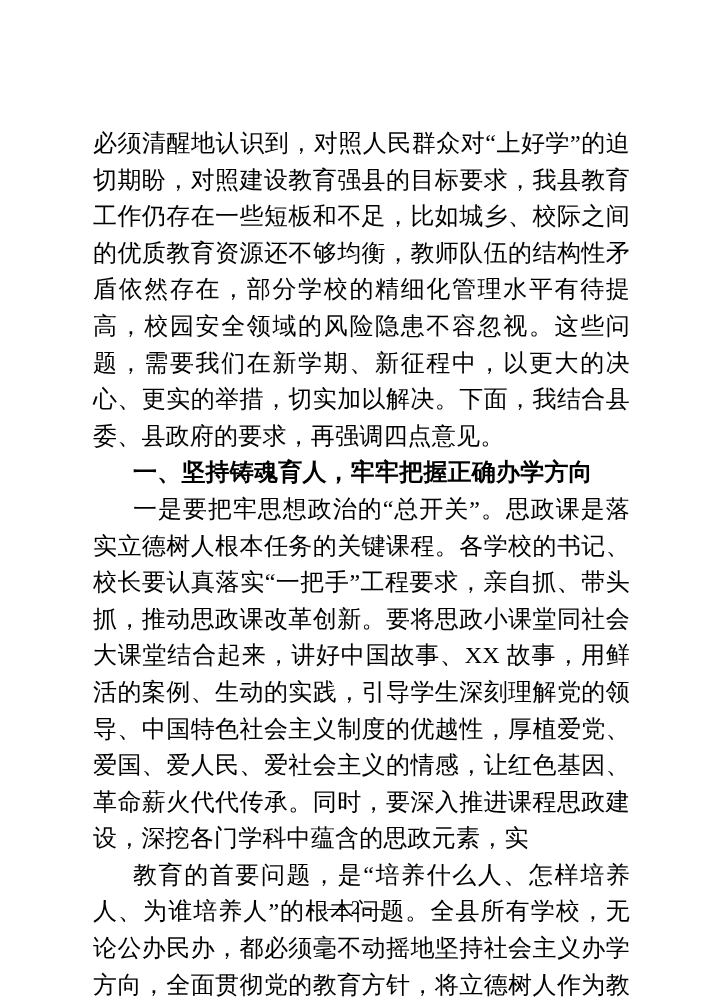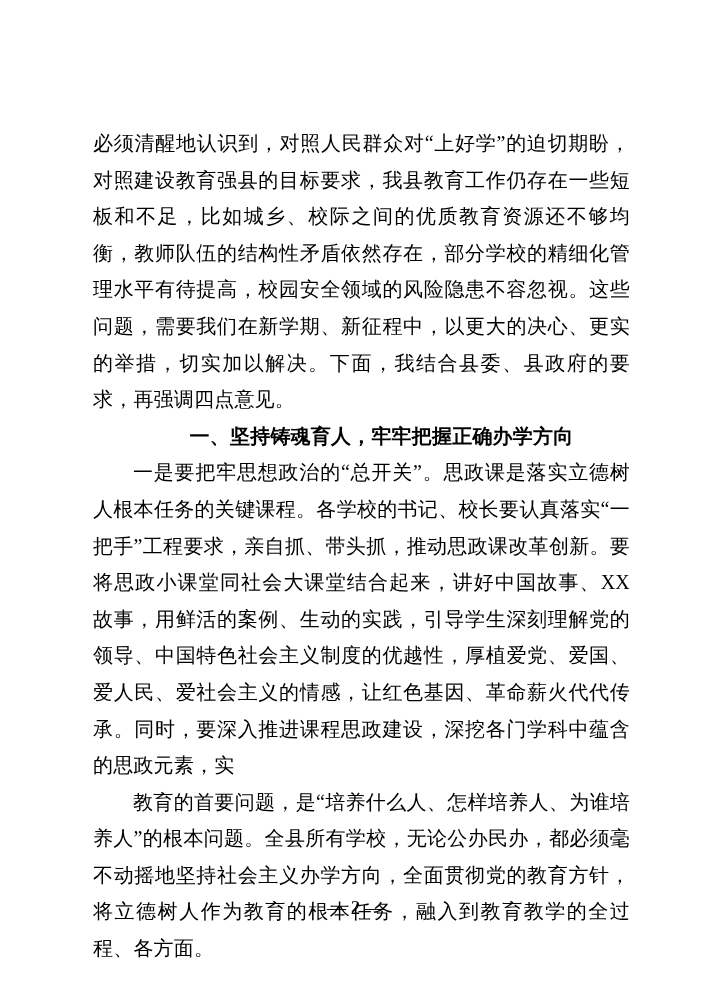--- a/index.html
+++ b/index.html
@@ -20,33 +20,33 @@
   }
   .content {
     position: absolute;
     left: 93px;
     top: 125px;
     width: 537px;
   }
   .body-para, .heading {
     margin: 0;
     padding: 0;
-    font-size: 20px;
+    font-size: 24px;
     line-height: 36.6px;
     text-align: justify;
     font-weight: normal;
     letter-spacing: 0.2px;
   }
   .indent2 {
     text-indent: 40px;
   }
   .heading {
     font-family: Liberation Sans, sans-serif;
     font-weight: bold;
-    text-align: center;
+    text-align: left;
     text-indent: 40px;
   }
   .footer {
     position: absolute;
     left: 0;
     right: 0;
     top: 894px;
     text-align: center;
     font-size: 19px;
     line-height: 28px;

